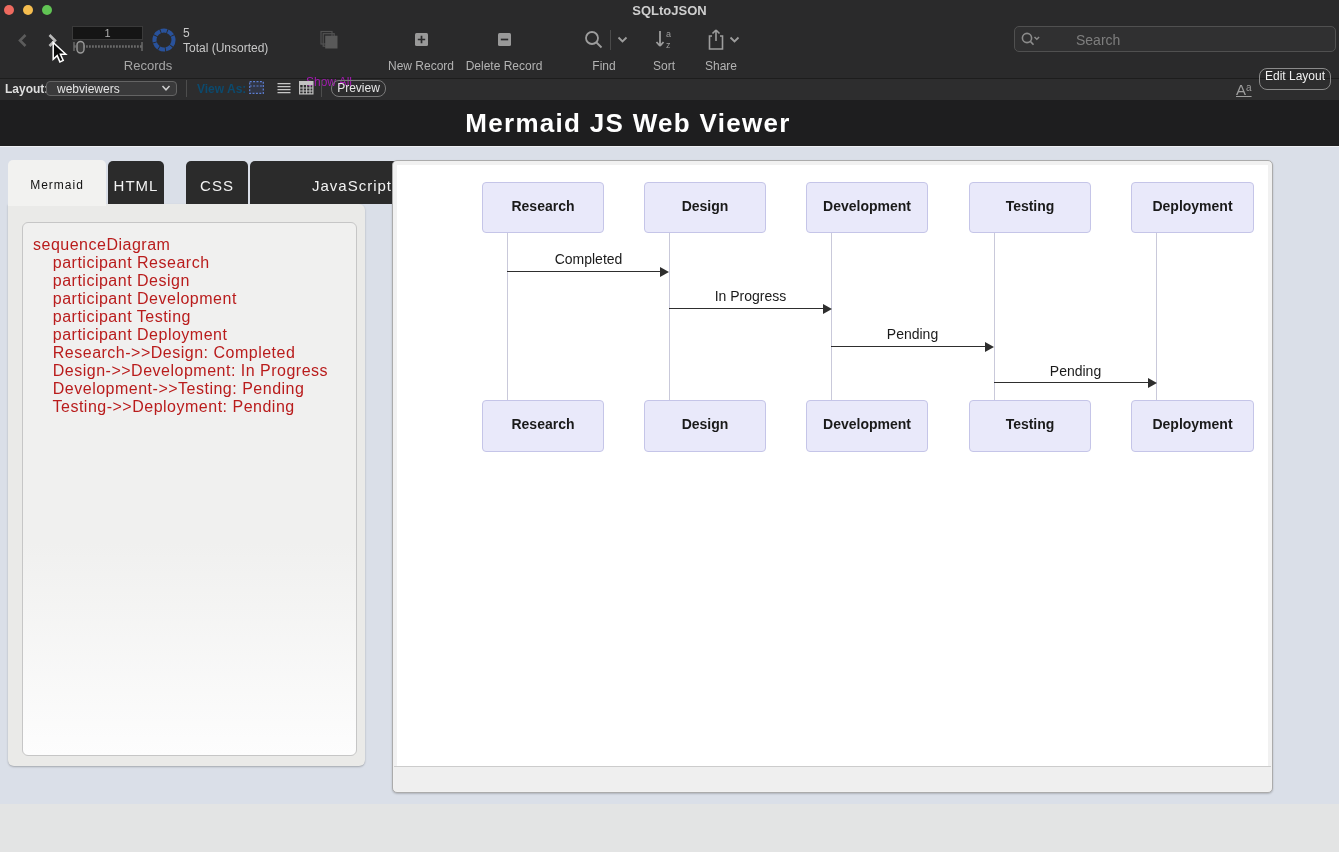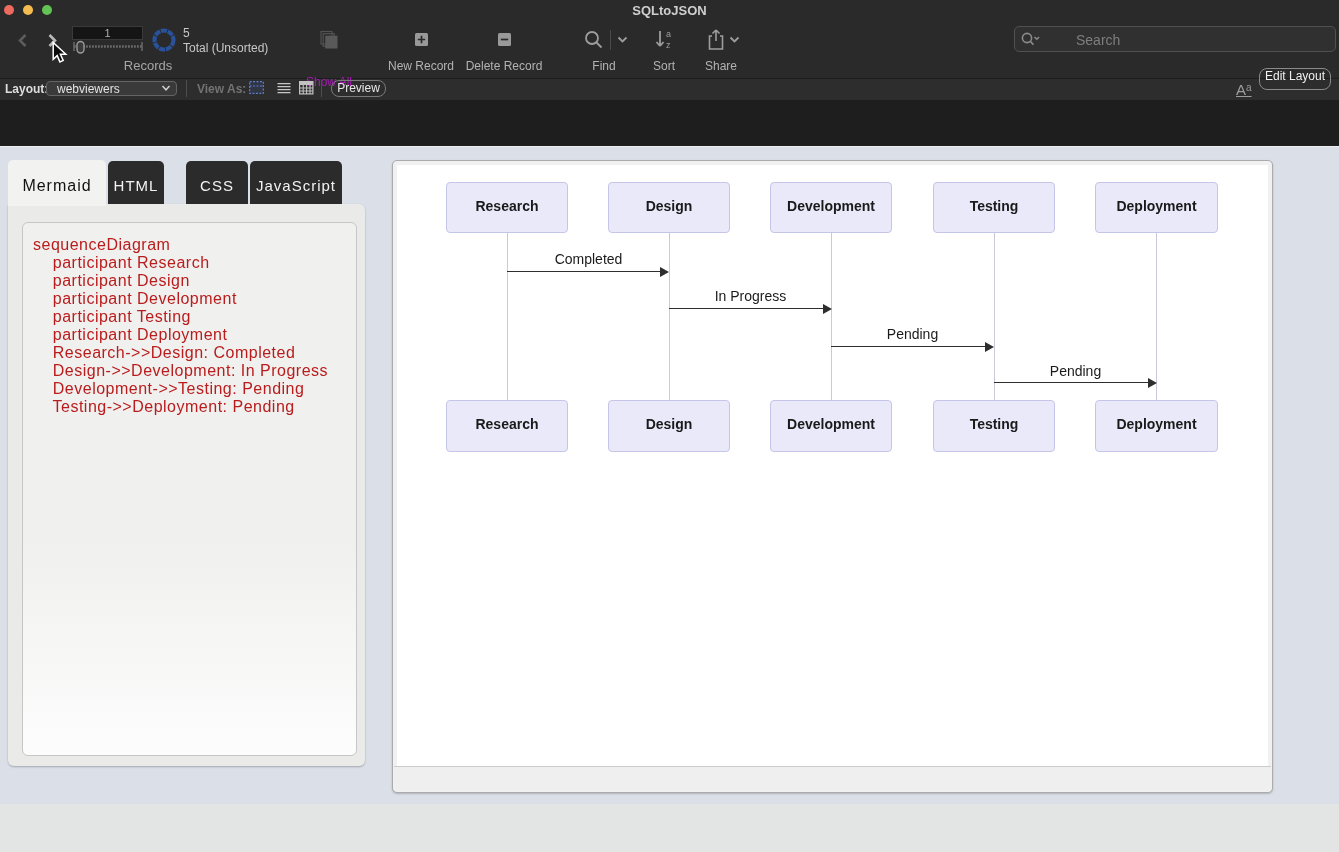--- a/index.html
+++ b/index.html
@@ -17,32 +17,32 @@
   .tlabel.dim{color:#a21caf;margin-top:16px;}
   #recbox{left:72px;top:26px;width:71px;height:14px;background:#151515;border:1px solid #3a3a3a;box-sizing:border-box;
      color:#b0b0b0;font-size:11px;text-align:center;line-height:13px;}
   #banner-text{top:108px;left:0;width:1256px;text-align:center;color:#ffffff;font-weight:bold;font-size:26px;letter-spacing:1.3px;}
   
   #tabpanel{left:8px;top:204px;width:357px;height:562px;background:#eaeae8;border-radius:0 6px 6px 6px;
      box-shadow:0 1px 2px rgba(0,0,0,.25);}
   .tab{top:161px;height:43px;background:#2b2b2b;border-radius:5px 5px 0 0;color:#f2f2f2;
      font-size:15px;letter-spacing:1px;text-align:center;line-height:50px;}
   #tab-mermaid{left:8px;top:160px;height:46px;width:98px;background:#f2f2f0;color:#111;border-radius:5px 5px 0 0;
-     font-size:16px;letter-spacing:1px;text-align:center;line-height:51px;}
+     font-size:12px;letter-spacing:1px;text-align:center;line-height:51px;}
   #codebox{left:22px;top:222px;width:335px;height:534px;box-sizing:border-box;
      background:linear-gradient(#f0f0ef 60%,#fdfdfd);border:1px solid #c6c6c6;border-radius:6px;}
   #code{left:33px;top:236px;width:330px;font-size:16px;line-height:18px;color:#b91c1c;letter-spacing:0.5px;white-space:pre;}
   
   #viewer{left:392px;top:160px;width:881px;height:633px;box-sizing:border-box;background:#f1f1f1;
      border:1px solid #ababab;border-radius:5px;box-shadow:0 1px 2px rgba(0,0,0,.2);}
   #viewer-white{left:397px;top:165px;width:871px;height:601px;background:#ffffff;}
   #viewer-foot{left:394px;top:766px;width:877px;height:25px;background:#efefef;border-top:1px solid #cccccc;box-sizing:border-box;}
   
   .actor{height:51px;box-sizing:border-box;background:#e9e9fa;border:1px solid #c5c5e8;border-radius:4px;
-     color:#1a1a1a;font-size:14px;font-weight:bold;text-align:center;line-height:46px;}
+     color:#1a1a1a;font-size:14px;font-weight:bold;text-align:center;line-height:46px;margin-left:36px;}
   .lifeline{top:233px;width:1px;height:168px;background:#c9c9da;}
   .mlabel{font-size:14px;color:#1a1a1a;text-align:center;}
   .arrow{height:0;border-top:1.5px solid #2e2e2e;}
   .ahead{width:0;height:0;border-left:9px solid #2e2e2e;border-top:5.5px solid transparent;border-bottom:5.5px solid transparent;}
 </style>
 </head>
 <body>
 <div id="page">
   <div class="abs" id="titlebar"></div>
   <div class="abs" id="layoutbar"></div>
@@ -141,45 +141,46 @@
   <div class="abs" style="left:1042px;top:32px;font-size:14px;color:#7e7e7e;margin-left:34px;">Search</div>
 
   
   <div class="abs" style="left:5px;top:82px;font-size:12px;font-weight:bold;color:#dedede;">Layout:</div>
   <div class="abs" style="left:46px;top:81px;width:131px;height:15px;box-sizing:border-box;background:#3a3a3b;border:1px solid #646464;border-radius:4px;"></div>
   <div class="abs" style="left:57px;top:82px;font-size:12px;color:#e4e4e4;">webviewers</div>
   <svg class="abs" style="left:161px;top:85px;" width="10" height="7">
       <path d="M1.5,1 L5,4.8 L8.5,1" stroke="#cfcfcf" stroke-width="1.5" fill="none"></path>
     </svg>
   <div class="abs" style="left:186px;top:80px;width:1px;height:17px;background:#4d4d4d;"></div>
-  <div class="abs" style="left:197px;top:82px;font-size:12px;font-weight:bold;color:#737373;">View As:</div>
+  <div class="abs" style="left:197px;top:82px;font-size:12px;font-weight:bold;color:#0c4a6e;">View As:</div>
   <svg class="abs" style="left:249px;top:81px;" width="16" height="14">
     <rect x="0.7" y="0.7" width="13.6" height="11.6" fill="rgba(70,100,180,0.18)" stroke="#5d7ed2" stroke-width="1.2" stroke-dasharray="2,1.4"></rect>
     <line x1="0.7" y1="5" x2="14.3" y2="5" stroke="#5d7ed2" stroke-width="1.1" stroke-dasharray="2,1.4"></line>
   </svg>
   <svg class="abs" style="left:277px;top:82px;" width="14" height="13">
     <path d="M0.5,1.6 H13.5 M0.5,4.6 H13.5 M0.5,7.6 H13.5 M0.5,10.6 H13.5" stroke="#c6c6c6" stroke-width="1.4"></path>
   </svg>
   <svg class="abs" style="left:299px;top:81px;" width="15" height="14">
     <rect x="0.6" y="0.6" width="13.3" height="12.3" fill="none" stroke="#c2c2c2" stroke-width="1.2"></rect>
     <rect x="0.6" y="0.6" width="13.3" height="3.4" fill="#c2c2c2"></rect>
     <path d="M0.6,7 H13.9 M0.6,10 H13.9 M4.2,4 V12.9 M7.6,4 V12.9 M11,4 V12.9" stroke="#c2c2c2" stroke-width="1.1"></path>
   </svg>
   <div class="abs" style="left:321px;top:80px;width:1px;height:17px;background:#4d4d4d;"></div>
   <div class="abs" style="left:331px;top:80px;width:55px;height:17px;box-sizing:border-box;border:1px solid #7a7a7a;border-radius:8px;color:#e8e8e8;font-size:12px;text-align:center;line-height:15px;">Preview</div>
   <div class="abs" style="left:1236px;top:81px;color:#9d9d9d;font-size:15px;text-decoration:underline;">A<span style="font-size:10px;vertical-align:4px;">a</span></div>
   <div class="abs" style="left:1259px;top:68px;width:72px;height:22px;box-sizing:border-box;border:1px solid #8a8a8a;border-radius:8px;color:#f0f0f0;font-size:12px;text-align:center;line-height:14px;">Edit Layout</div>
 
   
+  <div class="abs" id="banner-text">Mermaid JS Web Viewer</div>
 
   
   <div class="abs" id="tabpanel"></div>
   <div class="abs tab" style="left:108px;width:56px;">HTML</div>
   <div class="abs tab" style="left:186px;width:62px;">CSS</div>
-  <div class="abs tab" style="left:250px;width:92px;">JavaScript</div>
+  <div class="abs tab" style="left:250px;width:110px;padding-left:47px;">JavaScript</div>
   <div class="abs" id="tab-mermaid">Mermaid</div>
   <div class="abs" id="codebox"></div>
   <div class="abs" id="code">sequenceDiagram
     participant Research
     participant Design
     participant Development
     participant Testing
     participant Deployment
     Research-&gt;&gt;Design: Completed
     Design-&gt;&gt;Development: In Progress

